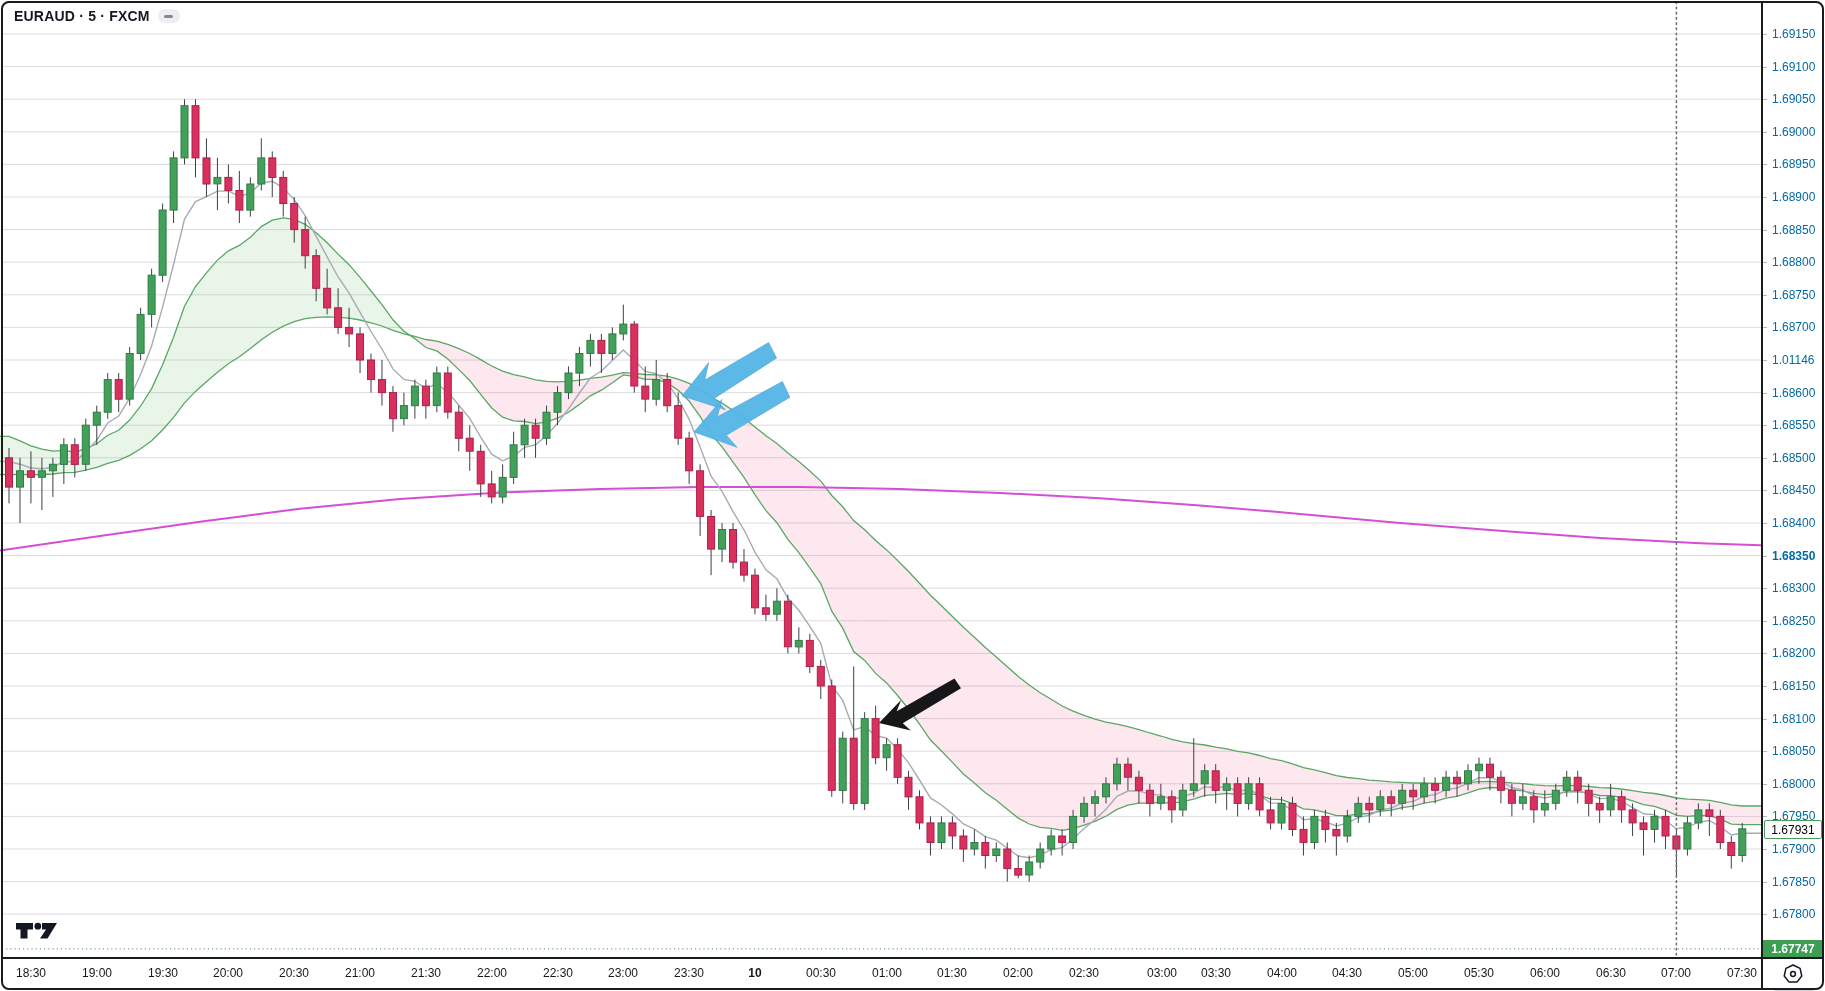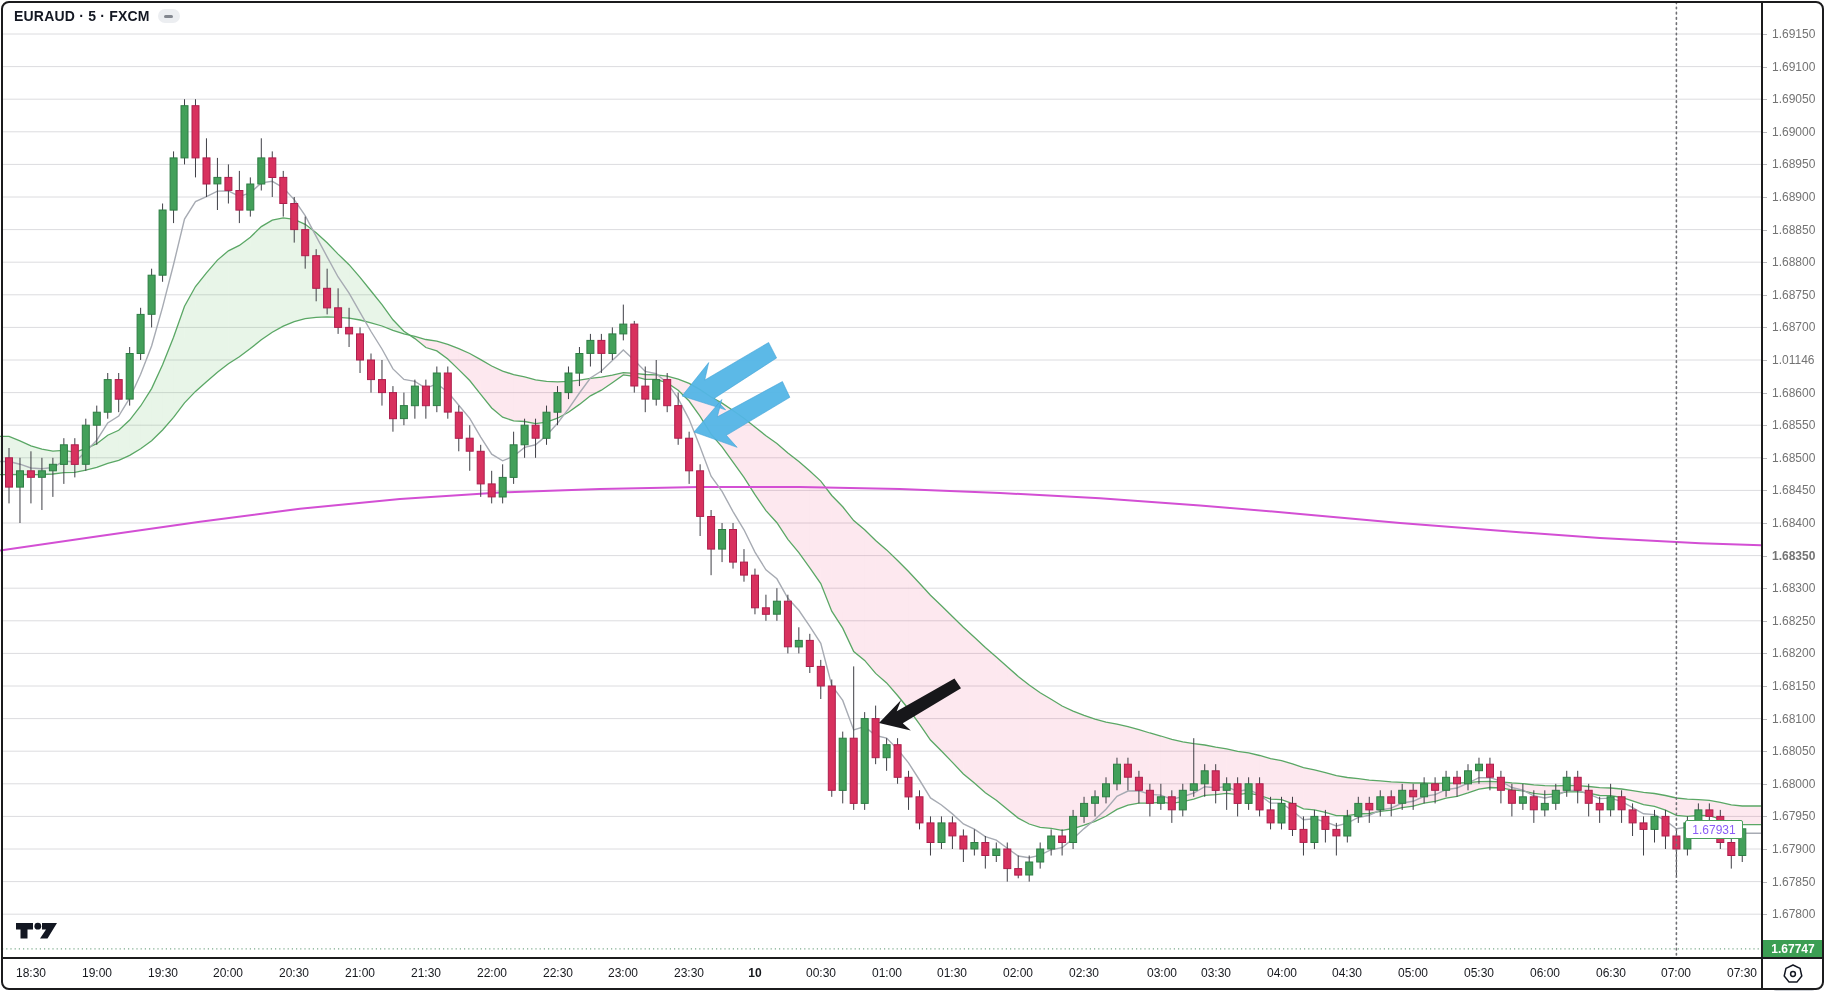--- a/index.html
+++ b/index.html
@@ -9,30 +9,30 @@
          border:2px solid #1b1b1d;border-radius:8px;pointer-events:none;z-index:40;}
   .v-div{position:absolute;left:1761px;top:2px;width:2px;height:986px;background:#1b1b1d;z-index:30;}
   .h-div{position:absolute;left:2px;top:957px;width:1821px;height:2px;background:#1b1b1d;z-index:30;}
   #chart-svg{position:absolute;left:0;top:0;z-index:5;}
   .legend{position:absolute;left:14px;top:8px;display:flex;align-items:center;gap:8px;z-index:20;
           font-size:14px;font-weight:600;color:#131722;letter-spacing:.2px;}
   .legend-pill{width:22px;height:14px;border-radius:8px;background:#eceef1;display:flex;
                align-items:center;justify-content:center;cursor:pointer;}
   .legend-pill span{display:block;width:9px;height:3px;border-radius:2px;background:#83878f;}
   .price-axis{position:absolute;left:1763px;top:2px;width:60px;height:955px;background:#fff;z-index:10;}
-  .price-label{position:absolute;left:9px;font-size:12px;color:#737373;white-space:nowrap;}
+  .price-label{position:absolute;left:9px;font-size:12px;color:#0369a1;white-space:nowrap;}
   .price-tick{position:absolute;left:0;width:4px;height:1px;background:#b7b7bc;}
   .time-axis{position:absolute;left:2px;top:959px;width:1759px;height:29px;background:#fff;
              overflow:hidden;z-index:10;}
   .time-label{position:absolute;top:7px;transform:translateX(-50%);font-size:12px;color:#16181d;}
   .time-label.bold{font-weight:700;}
   .axis-corner{position:absolute;left:1763px;top:959px;width:60px;height:29px;background:#fff;z-index:10;
                display:flex;align-items:center;justify-content:center;}
-  .last-price-box{position:absolute;left:1685px;width:56px;height:17px;background:#fff;
-                  border:1px solid #4a9e5c;border-radius:2px;color:#8b5cf6;font-size:12px;
+  .last-price-box{position:absolute;left:1764px;width:56px;height:17px;background:#fff;
+                  border:1px solid #4a9e5c;border-radius:2px;color:#000000;font-size:12px;
                   display:flex;align-items:center;justify-content:center;z-index:12;}
   .session-badge{position:absolute;left:1763px;width:60px;height:18px;background:#3b9e53;color:#fff;
                  font-size:12px;font-weight:700;display:flex;align-items:center;justify-content:center;z-index:12;}
   .tv-logo{position:absolute;left:16px;top:922px;z-index:20;cursor:pointer;}
   .scroll-pill{position:absolute;left:1772px;top:982px;width:44px;height:9px;border-radius:5px;
                background:#cdd0d5;z-index:2;}
 </style>
 </head>
 <body>
 

